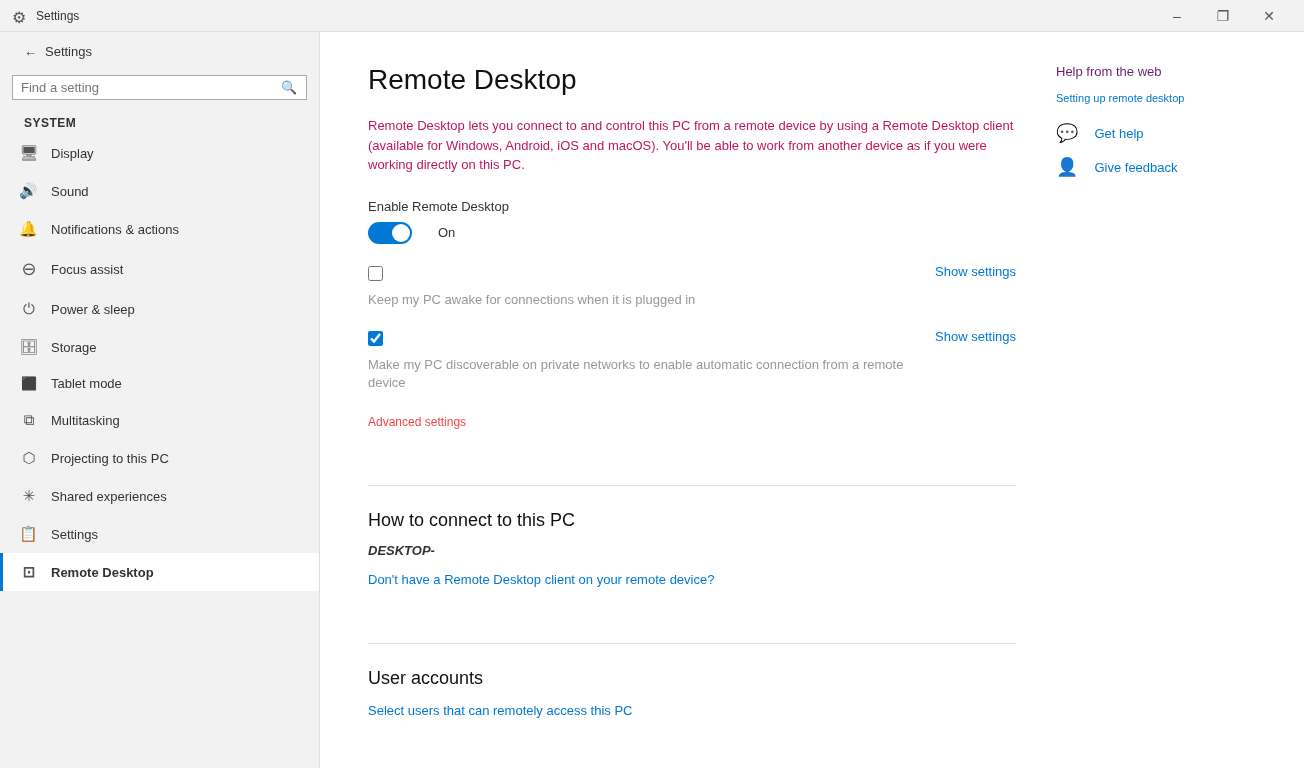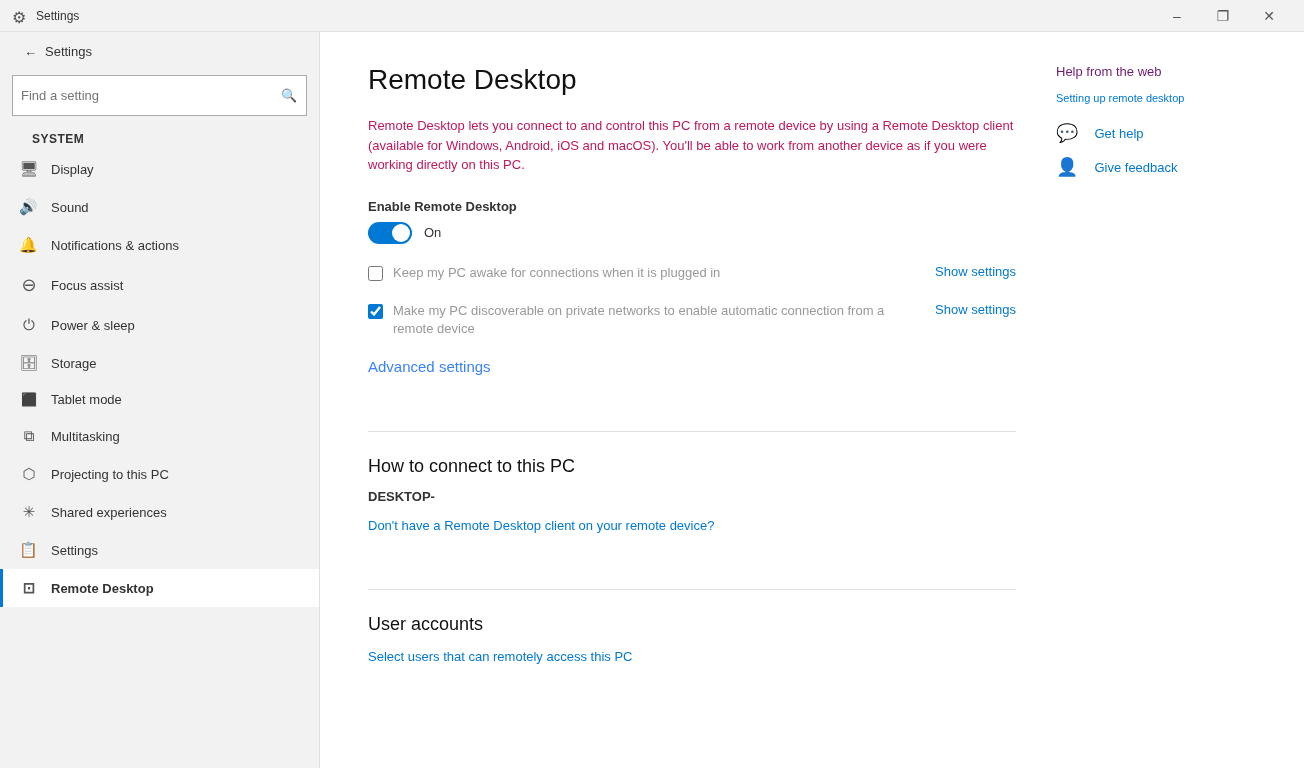--- a/index.html
+++ b/index.html
@@ -40,28 +40,28 @@
     .sidebar-back {
       display: flex; align-items: center; padding: 12px 16px; cursor: pointer;
       font-size: 13px; color: #333; border: none; background: transparent;
       text-align: left;
     }
     .sidebar-back span { margin-left: 8px; }
     .sidebar-search {
       margin: 4px 12px 8px;
       display: flex; align-items: center;
       border: 1px solid #aaa; background: white;
-      padding: 12px 8px;
+      padding: 4px 8px;
     }
     .sidebar-search input {
       border: none; outline: none; flex: 1; font-size: 13px; background: transparent;
     }
     .sidebar-search-icon { color: #666; font-size: 13px; }
     .sidebar-section-label {
-      padding: 8px 32px 4px; font-size: 12px; font-weight: 600; color: #333; text-transform: uppercase; letter-spacing: 0.5px;
+      padding: 8px 24px 4px; font-size: 12px; font-weight: 600; color: #333; text-transform: uppercase; letter-spacing: 0.5px;
     }
     .sidebar-item {
       display: flex; align-items: center; padding: 10px 16px;
       cursor: pointer; font-size: 13px; color: #333;
       border-left: 3px solid transparent;
     }
     .sidebar-item.active {
       background: white; border-left: 3px solid #0078d4; font-weight: 600;
     }
     .sidebar-item-icon { width: 20px; margin-right: 12px; text-align: center; font-size: 15px; color: #555; flex-shrink: 0; }
@@ -74,45 +74,45 @@
       padding: 32px 48px 32px 48px;
       display: flex;
       gap: 40px;
     }
     .content-main { flex: 1; }
     .content-side { width: 200px; flex-shrink: 0; }
 
     .page-title { font-size: 28px; font-weight: 300; color: #111; margin-bottom: 20px; }
     .page-desc { font-size: 13px; color: #be185d; line-height: 1.5; margin-bottom: 24px; max-width: 700px; }
 
-    .section-label { font-size: 13px; color: #333; margin-bottom: 8px; font-weight: 700; }
-    .toggle-row { display: flex; align-items: center; gap: 12px; margin-bottom: 20px; }
+    .section-label { font-size: 13px; color: #333; margin-bottom: 8px; font-weight: 400; }
+    .toggle-row { display: flex; align-items: center; gap: 26px; margin-bottom: 20px; }
     .toggle {
       width: 44px; height: 22px; border-radius: 11px; background: #0078d4;
       position: relative; cursor: pointer; flex-shrink: 0;
     }
     .toggle-thumb {
       width: 18px; height: 18px; border-radius: 50%; background: white;
       position: absolute; top: 2px; right: 2px; transition: right 0.2s;
     }
     .toggle-label { font-size: 13px; color: #333; }
 
     .checkbox-row {
       display: flex; align-items: flex-start; margin-bottom: 16px; gap: 12px;
     }
     .checkbox-row input[type=checkbox] { margin-top: 2px; width: 15px; height: 15px; flex-shrink: 0; accent-color: #0078d4; }
     .checkbox-text { font-size: 13px; color: #999; flex: 1; line-height: 1.4; }
     .show-settings-link { font-size: 13px; color: #0078d4; cursor: pointer; white-space: nowrap; margin-left: auto; text-decoration: none; }
-    .checkbox-group { display: flex; align-items: flex-start; gap: 10px; width: 100%; margin-bottom: 4px; }
-
-    .advanced-link { font-size: 15px; color: #3b82f6; cursor: pointer; margin-bottom: 32px; text-decoration: none; display: inline-block; }
+    .checkbox-group { display: flex; align-items: flex-start; gap: 10px; width: 100%; margin-bottom: 4px; flex-direction: column; }
+
+    .advanced-link { font-size: 12px; color: #ef4444; cursor: pointer; margin-bottom: 32px; text-decoration: none; display: inline-block; }
 
     .section-title { font-size: 18px; font-weight: 400; color: #111; margin-bottom: 12px; }
     .connect-label { font-size: 13px; color: #333; margin-bottom: 4px; }
-    .desktop-name { font-size: 13px; color: #333; font-weight: 600; margin-bottom: 12px; }
+    .desktop-name { font-size: 13px; color: #333; font-weight: 600; margin-bottom: 12px; font-style: italic; }
     .no-client-link { font-size: 13px; color: #0078d4; cursor: pointer; margin-bottom: 32px; text-decoration: none; display: inline-block; text-align: right; }
 
     .user-accounts-title { font-size: 18px; font-weight: 400; color: #111; margin-bottom: 12px; }
     .select-users-link { font-size: 13px; color: #0078d4; cursor: pointer; text-decoration: none; }
 
     
     .help-section { margin-top: 0; }
     .help-label { font-size: 13px; color: #701a75; margin-bottom: 12px; font-weight: 400; }
     .help-link { font-size: 11px; color: #0078d4; cursor: pointer; text-decoration: none; display: block; margin-bottom: 16px; line-height: 1.4; }
     .help-action { display: flex; align-items: center; gap: 8px; margin-bottom: 12px; cursor: pointer; }

